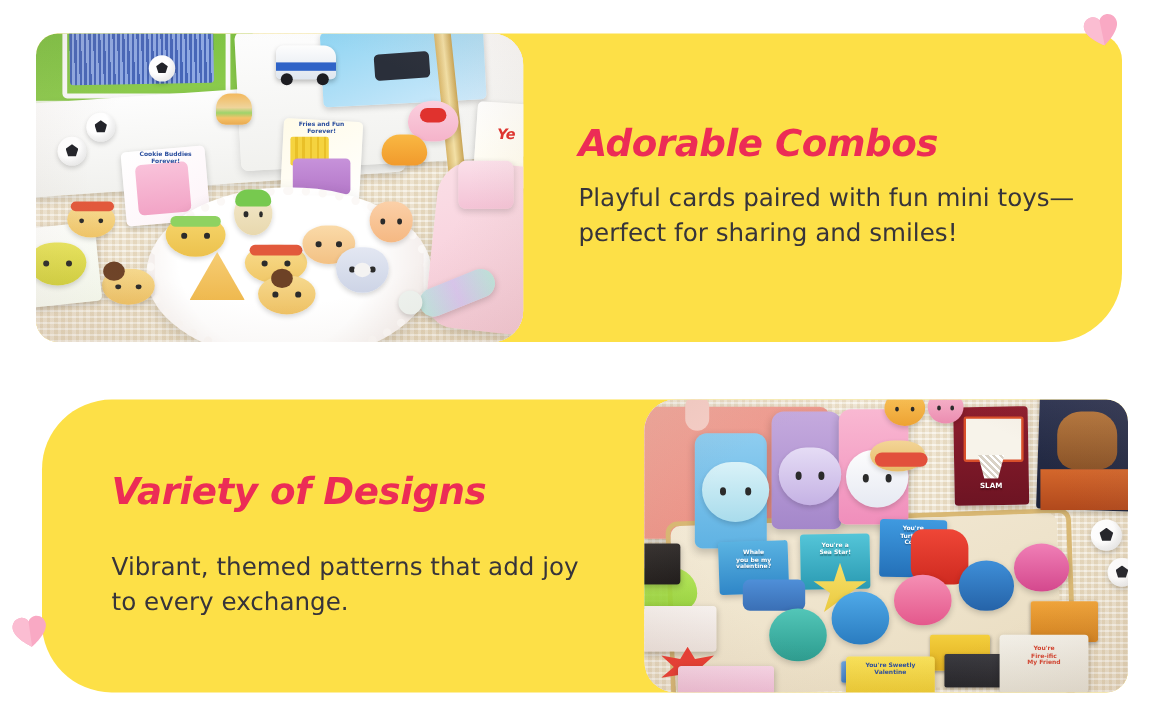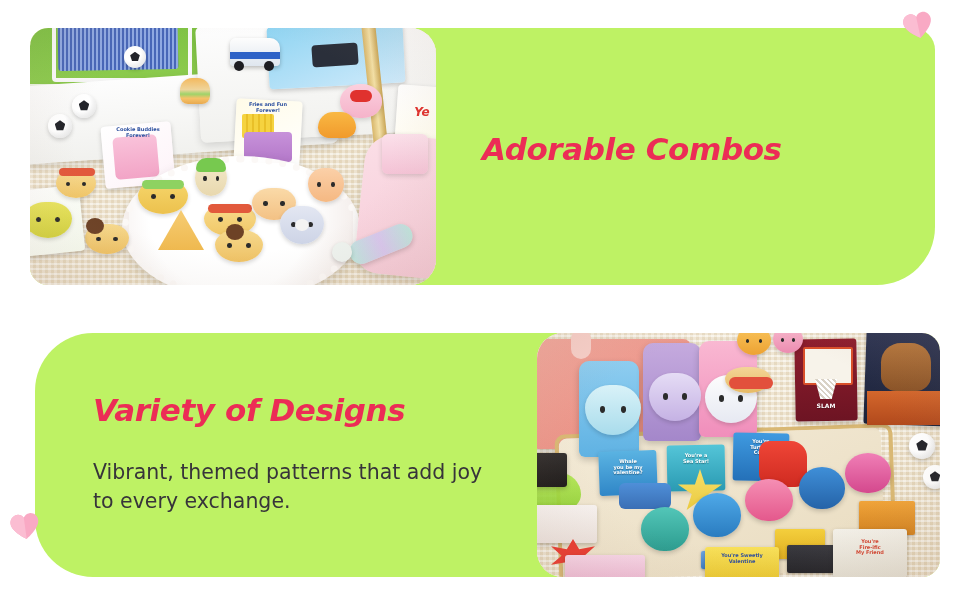--- a/index.html
+++ b/index.html
@@ -13,21 +13,21 @@
 
   
   .heart{position:absolute;width:30px;height:27px;z-index:5;}
   .heart svg{width:100%;height:100%;display:block;}
   .heart-tr{left:903px;top:12px;transform:rotate(-12deg);}
   .heart-bl{left:10px;top:513px;transform:rotate(-8deg);}
 
   
   .card{
     position:absolute;
-    background:#bef264;
+    background:#fde047;
     overflow:hidden;
     box-sizing:border-box;
   }
   .card-1{
     left:30px;top:28px;width:905px;height:257px;
     border-radius:22px 22px 58px 58px;
     border-top-left-radius:18px;
     border-bottom-left-radius:18px;
     z-index:2;
   }
@@ -220,20 +220,21 @@
           <div class="el" style="left:352px;top:106px;width:46px;height:40px;background:linear-gradient(#fbe0ea,#f4c3d6);border-radius:6px;box-shadow:0 2px 5px rgba(0,0,0,.15);"></div>
           <div class="el" style="left:318px;top:204px;width:66px;height:24px;background:linear-gradient(90deg,#bfe6dd,#d9c7ee,#bfe6dd);border-radius:14px;transform:rotate(-22deg);box-shadow:0 2px 5px rgba(0,0,0,.18);"></div>
           <div class="el r" style="left:302px;top:214px;width:20px;height:20px;background:#eef3ef;box-shadow:0 2px 4px rgba(0,0,0,.18);"></div>
 
           <div class="vig"></div>
         </div>
       </div>
 
       <div class="text-wrap text-1">
         <h2 class="headline">Adorable Combos</h2>
+        <p class="body">Playful cards paired with fun mini toys—perfect for sharing and smiles!</p>
       </div>
 
     </div>
   </div>
 
   <div class="card card-2">
     <div class="card-inner">
 
       <div class="text-wrap text-2">
         <h2 class="headline headline-2">Variety of Designs</h2>

